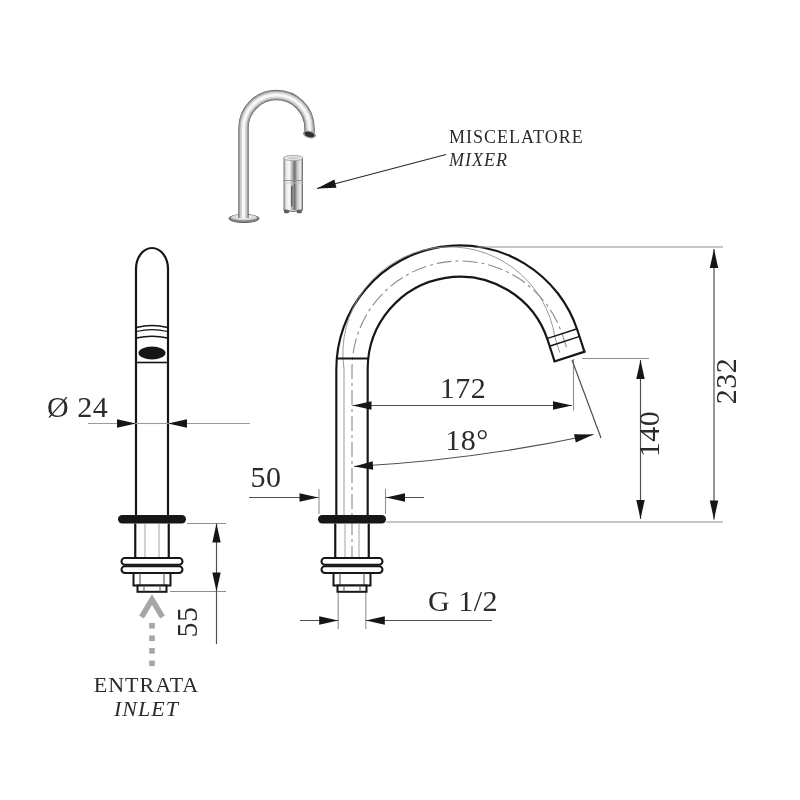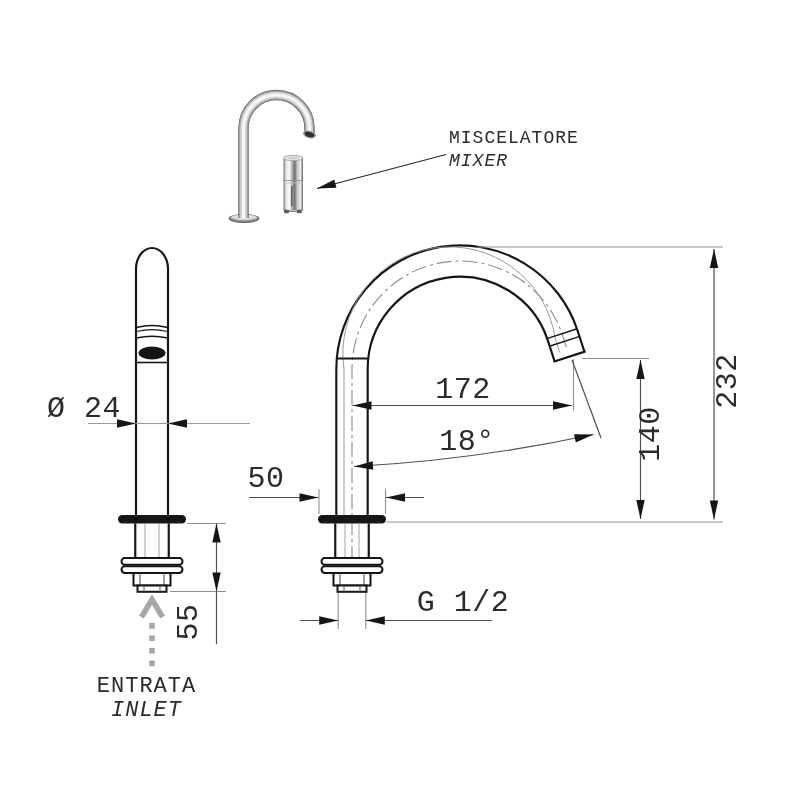--- a/index.html
+++ b/index.html
@@ -1,17 +1,17 @@
 <!DOCTYPE html>
 <html><head>
 <meta charset="utf-8">
 <style>
   html,body{margin:0;padding:0;background:#ffffff;}
   .page{position:relative;width:800px;height:800px;background:#fff;overflow:hidden;
-        font-family:Liberation Mono, monospace;}
+        font-family:Liberation Serif, serif;}
   svg{display:block;}
   text{fill:#2b2b2b;}
   .dim-num{font-size:30px;letter-spacing:0.5px;}
   .label{font-size:18px;letter-spacing:1px;}
   .label-it2{font-size:22px;letter-spacing:1px;}
   .italic{font-style:italic;}
   .outline{stroke:#161616;fill:none;}
   .dimline{stroke:#4f4f4f;stroke-width:1.2;fill:none;}
   .extline{stroke:#8f8f8f;stroke-width:1.1;fill:none;}
   .liteline{stroke:#9b9b9b;stroke-width:1.1;fill:none;}

